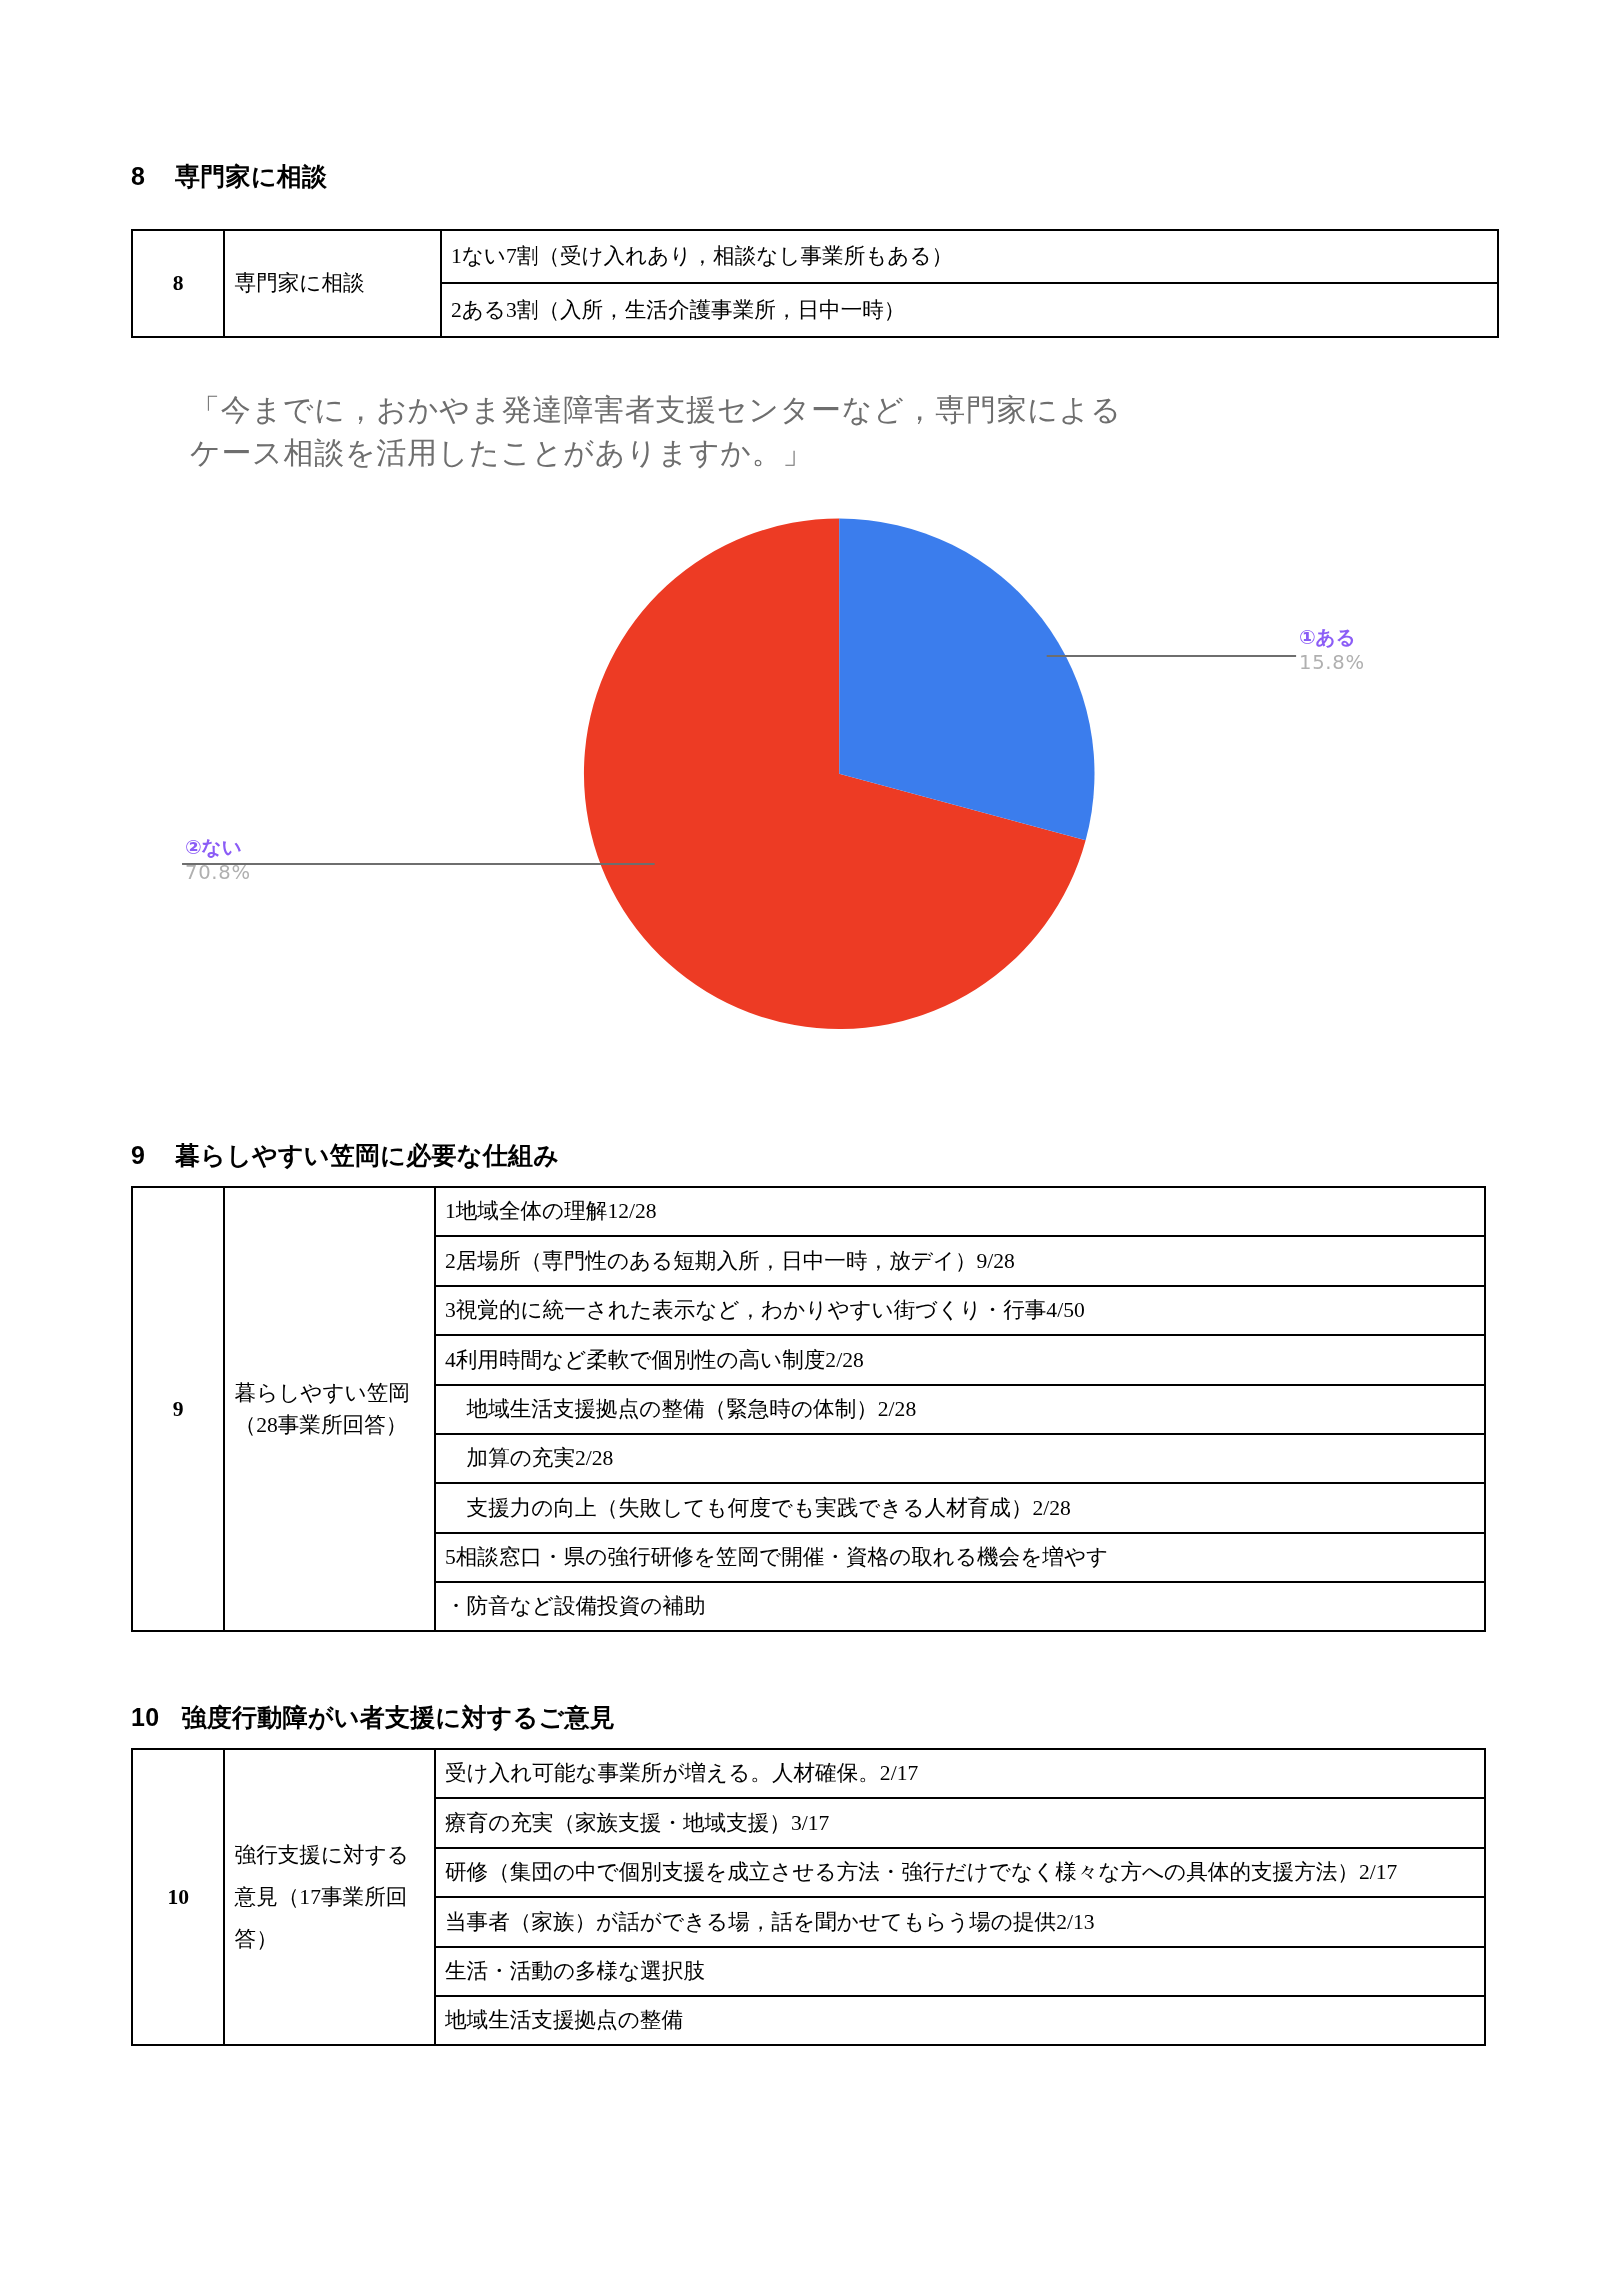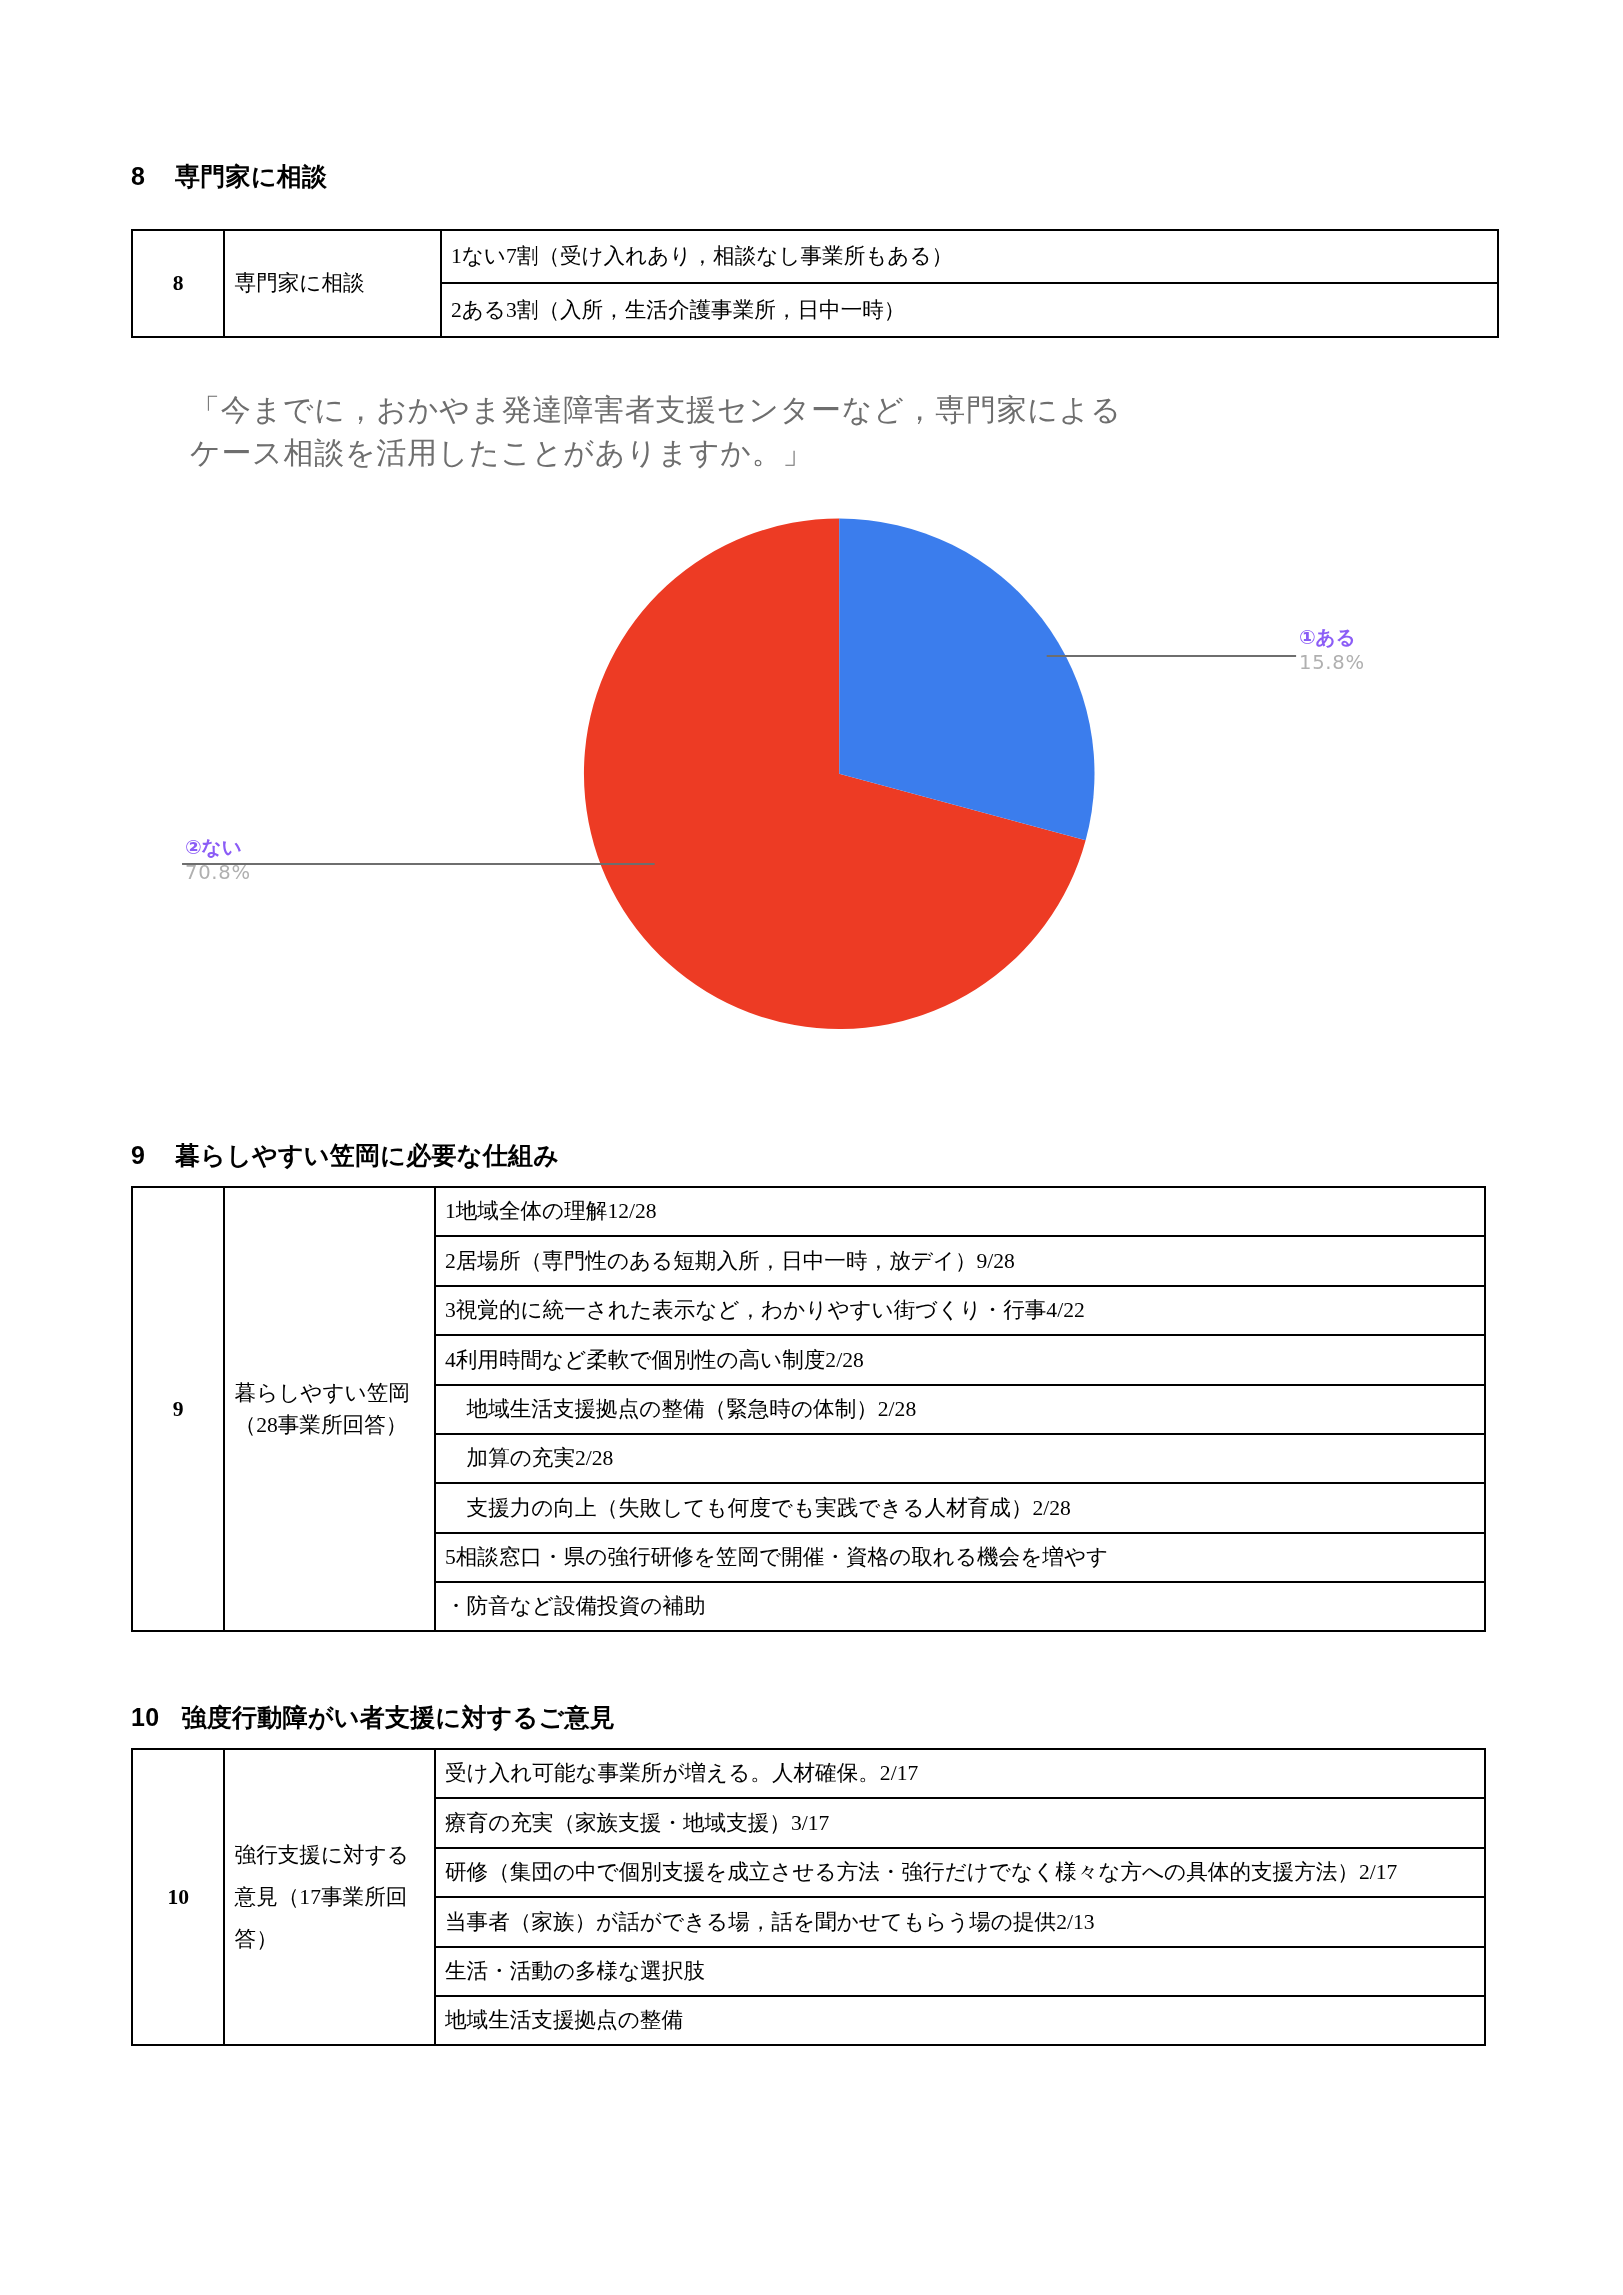--- a/index.html
+++ b/index.html
@@ -227,21 +227,21 @@
     <tbody>
       <tr>
         <td class="col-num" rowspan="9">9</td>
         <td class="col-label" rowspan="9">暮らしやすい笠岡（28事業所回答）</td>
         <td class="col-body">1地域全体の理解12/28</td>
       </tr>
       <tr>
         <td class="col-body">2居場所（専門性のある短期入所，日中一時，放デイ）9/28</td>
       </tr>
       <tr>
-        <td class="col-body">3視覚的に統一された表示など，わかりやすい街づくり・行事4/22</td>
+        <td class="col-body">3視覚的に統一された表示など，わかりやすい街づくり・行事4/50</td>
       </tr>
       <tr>
         <td class="col-body">4利用時間など柔軟で個別性の高い制度2/28</td>
       </tr>
       <tr>
         <td class="col-body">　地域生活支援拠点の整備（緊急時の体制）2/28</td>
       </tr>
       <tr>
         <td class="col-body">　加算の充実2/28</td>
       </tr>

